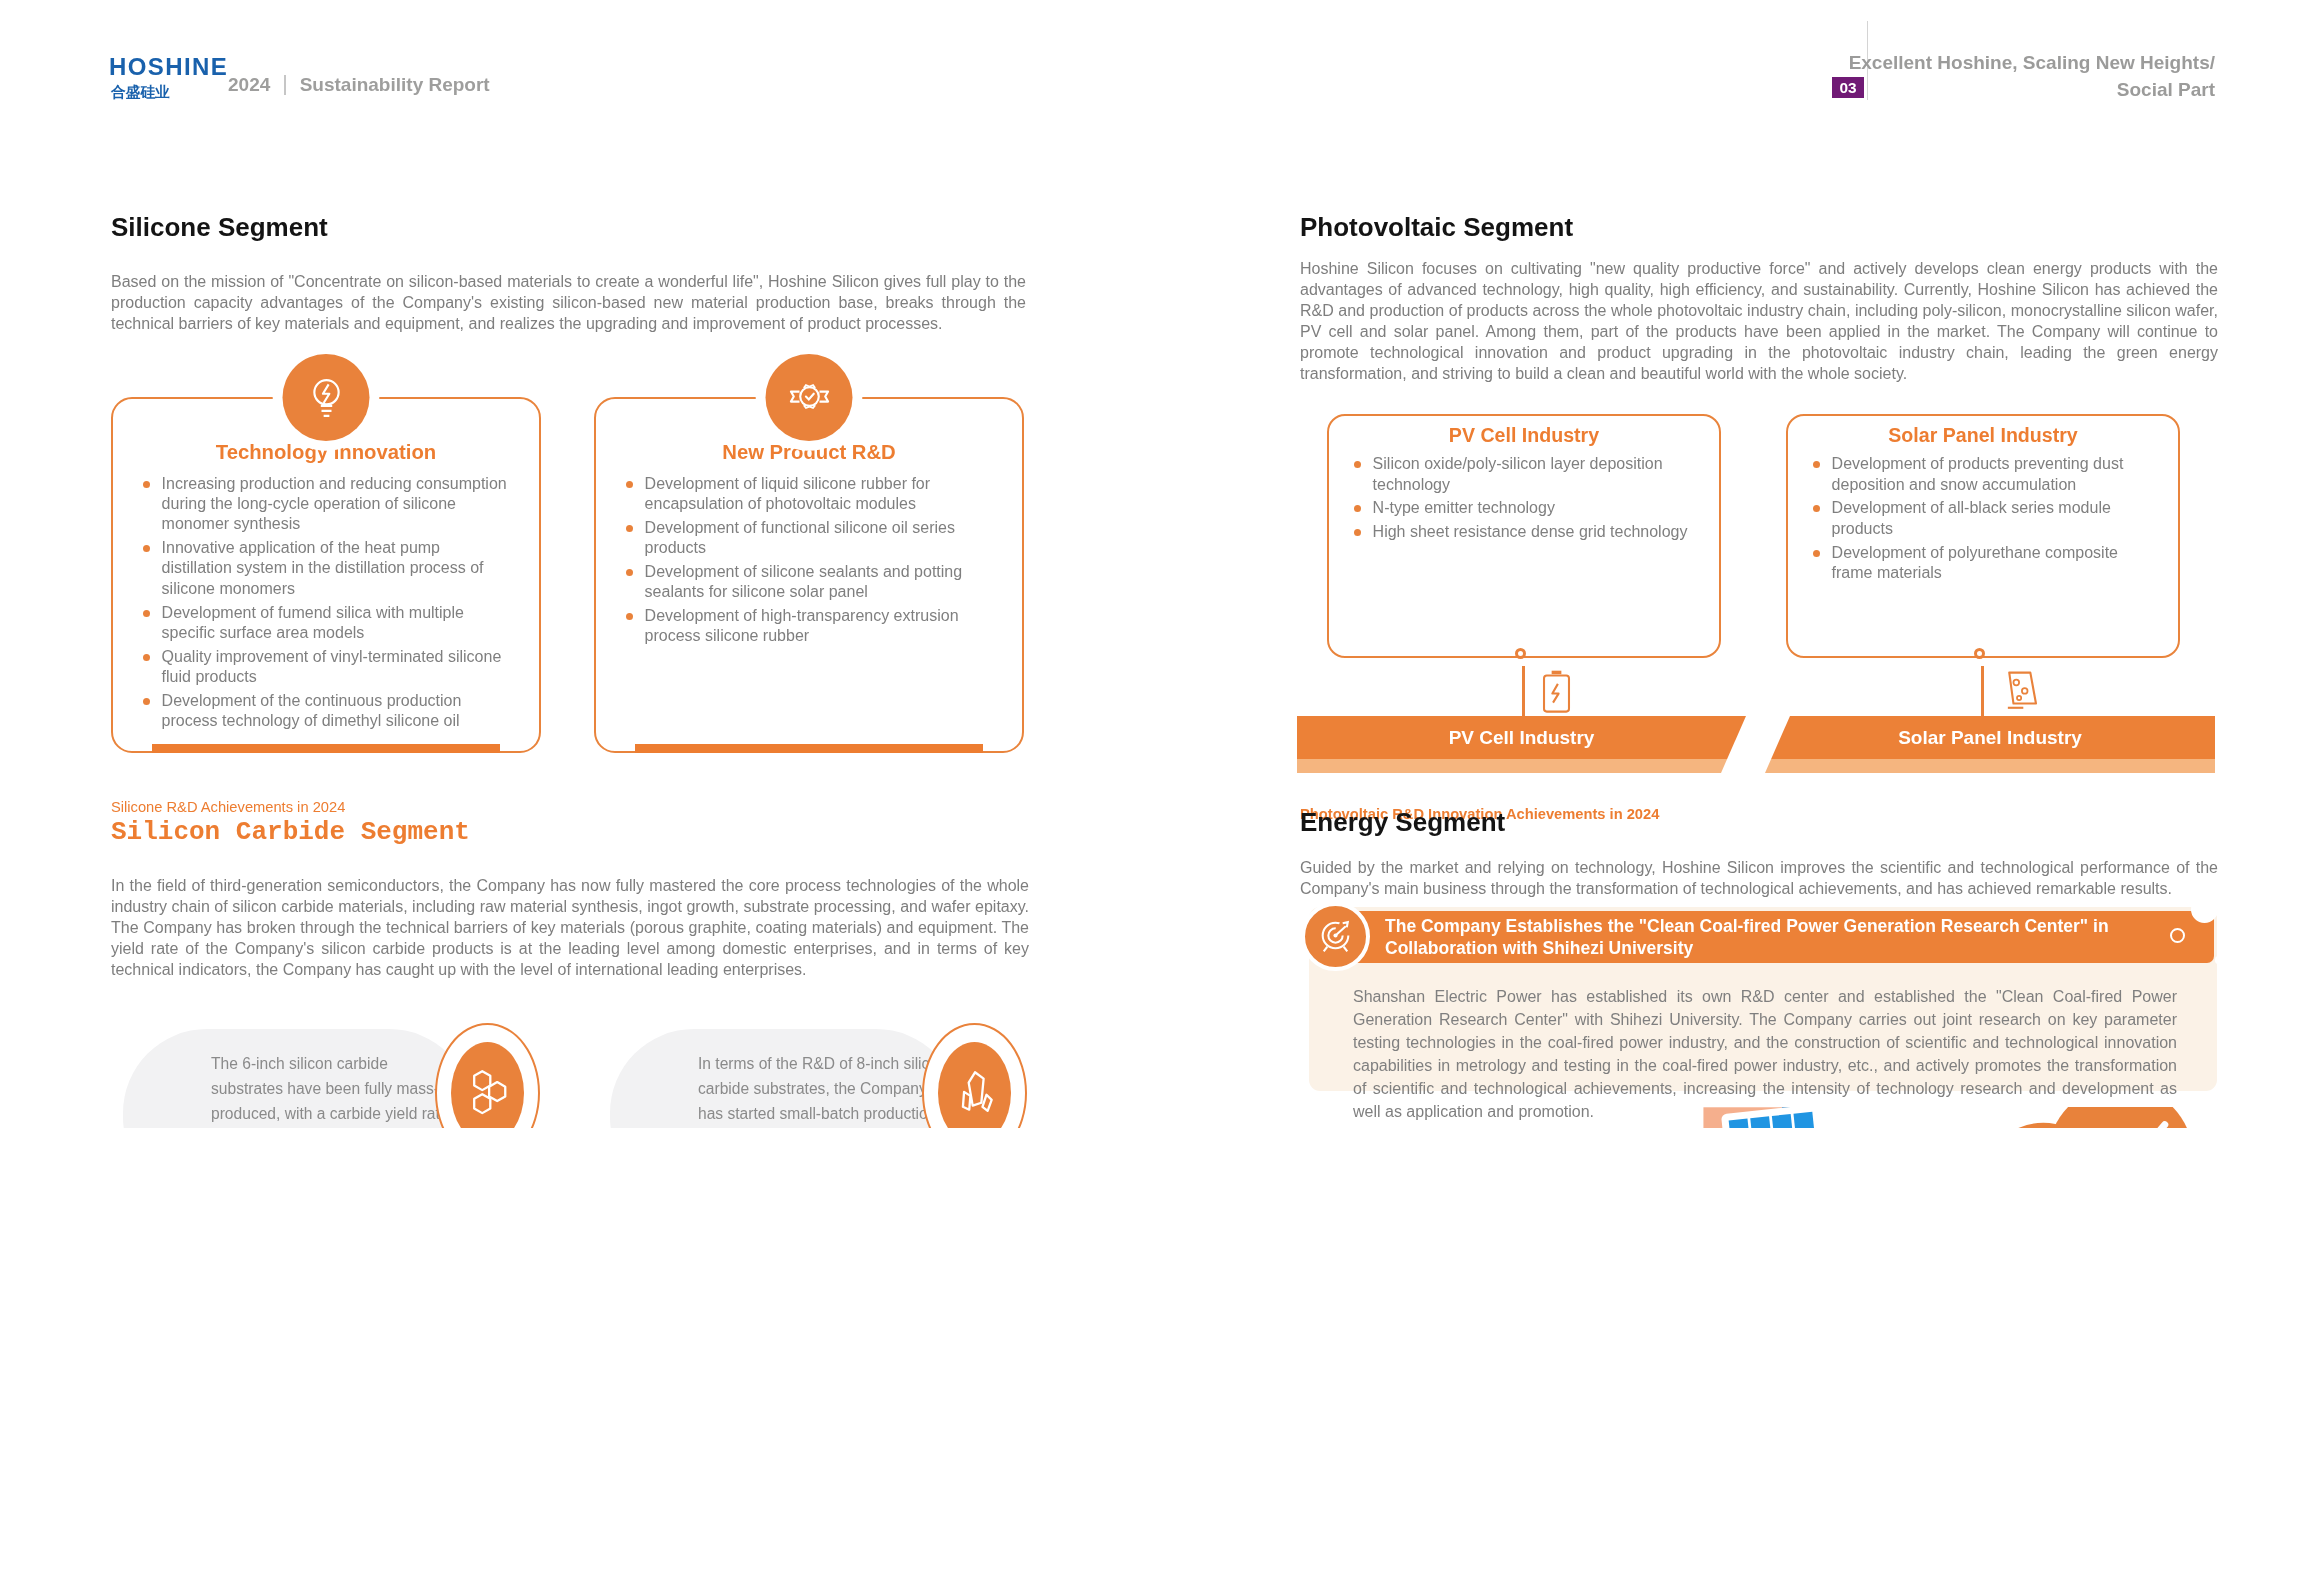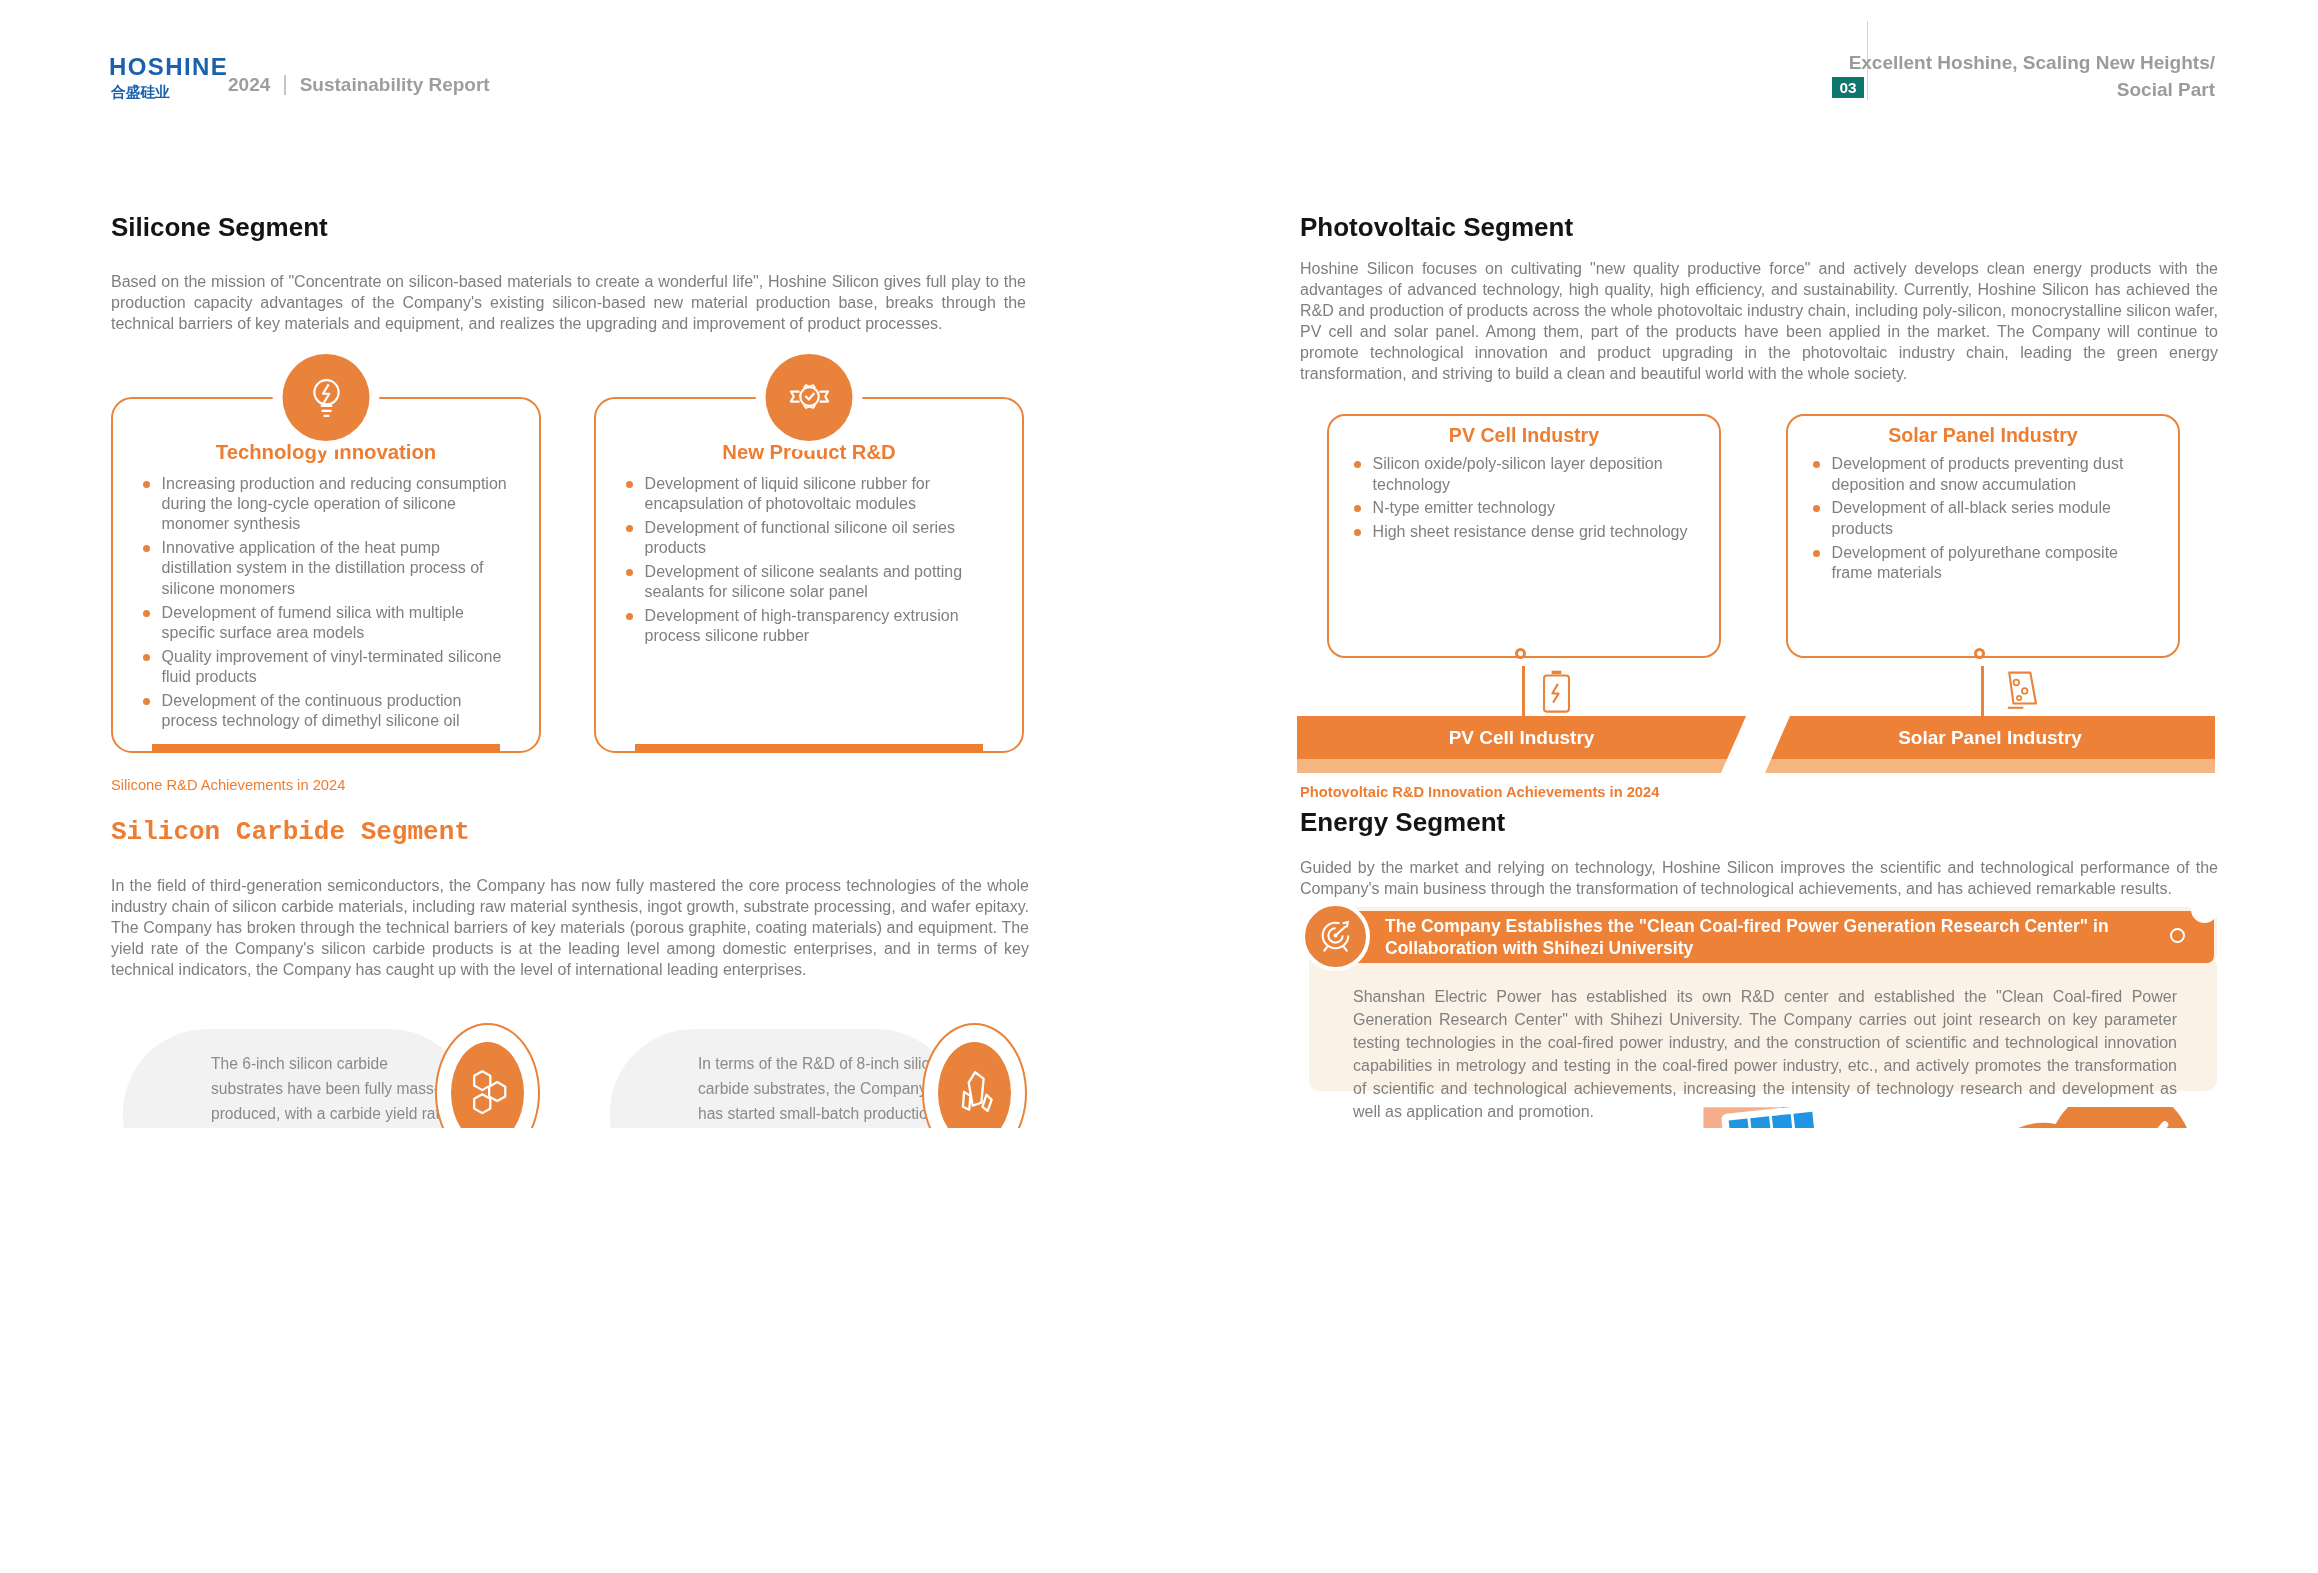--- a/index.html
+++ b/index.html
@@ -6,30 +6,30 @@
   html,body { background:#ffffff; }
   body { font-family:"Liberation Sans", sans-serif; }
   .spread { position:relative; width:2319px; height:1128px; background:#fff; overflow:hidden; }
 
   
   .logo-word { position:absolute; left:109px; top:53px; font-size:24px; font-weight:800; letter-spacing:1.4px; color:#1961AC; }
   .logo-cn { position:absolute; left:111px; top:83px; width:90px; display:flex; justify-content:space-between; font-size:14.7px; font-weight:700; color:#1961AC; }
   .hdr-meta { position:absolute; left:228px; top:74px; display:flex; align-items:center; gap:14px; }
   .hdr-meta .yr, .hdr-meta .rep { font-size:19px; font-weight:700; color:#9E9E9D; }
   .hdr-div { width:1.4px; height:19.6px; background:#C6C6C6; }
-  .chapter-badge { position:absolute; left:1832px; top:77px; width:32px; height:21px; background:#0f766e; color:#fff;
+  .chapter-badge { position:absolute; left:1832px; top:77px; width:32px; height:21px; background:#701a75; color:#fff;
       font-size:15.4px; font-weight:700; display:flex; align-items:center; justify-content:center; }
   .hdr-vline { position:absolute; left:1867px; top:21px; width:1.4px; height:79px; background:#D4D4D4; }
   .hdr-right { position:absolute; right:104px; top:49px; text-align:right; font-size:19px; font-weight:700; color:#9B9B9A; line-height:27px; }
 
   
   .h1 { position:absolute; font-size:26px; font-weight:700; color:#141414; }
   .h1.orange { color:#ED7D31; }
   .para { position:absolute; font-size:16px; color:#7E7E7E; line-height:21px; text-align:justify; }
-  .cap { position:absolute; font-size:14.7px; color:#ED7D31; }
+  .cap { position:absolute; font-size:14.7px; color:#ED7D31;margin-top:22px; }
   .pagenum { position:absolute; font-size:17px; color:#8A8A8A;margin-left:14px; }
 
   
   .rd-card { position:absolute; border:2.1px solid #E9843C; border-radius:21px; background:#fff; }
   .halo { position:absolute; left:50%; transform:translateX(-50%); top:-45px; width:87px; height:87px; border-radius:50%;
       background:#E9823B; box-shadow:0 0 0 9.8px #fff; display:flex; align-items:center; justify-content:center; }
   .rd-card h3 { padding-top:42px; text-align:center; color:#ED7D31; font-size:20.3px; font-weight:700; }
   .rd-card ul, .pv-card ul { list-style:none; margin-top:9.8px; padding:0 29px; }
   .rd-card li, .pv-card li { position:relative; padding-left:19.6px; font-size:16px; color:#7F7F7F; line-height:20.3px; margin-bottom:3.5px; text-align:left; }
   .rd-card li::before, .pv-card li::before { content:""; position:absolute; left:1.4px; top:7px; width:7px; height:7px; border-radius:50%; background:#E9823B; }

